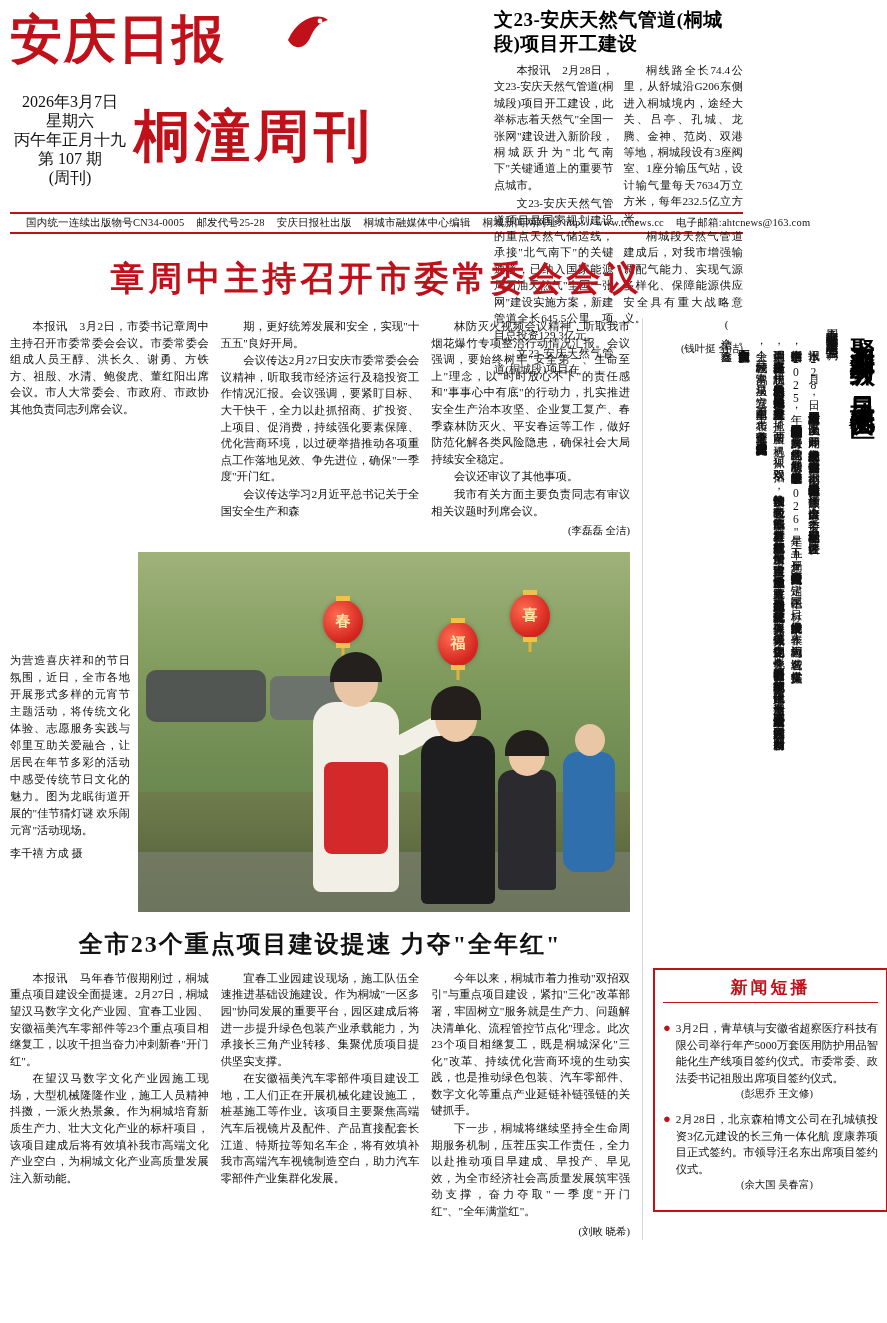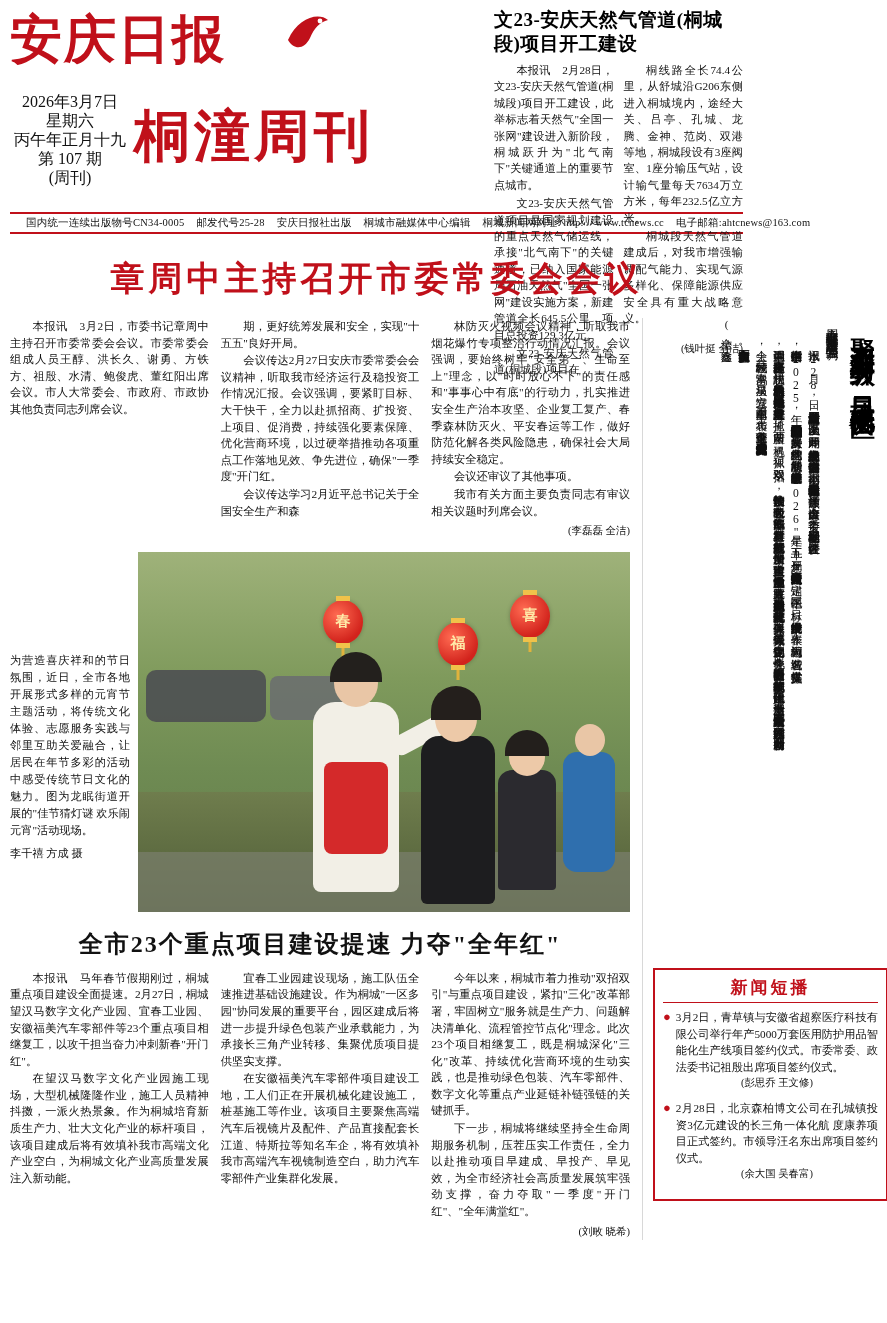--- a/index.html
+++ b/index.html
@@ -179,21 +179,21 @@
   .lower-cols { display:flex; gap:12px; font-size: 11.3px; line-height: 16.6px; text-align:justify; }
   .lower-cols .col { flex:1; }
   .lower-cols p { margin:0 0 1px 0; text-indent:2em; }
 
   
   .brief-box {
     width: 235px; border: 2px solid #c0101a; padding: 6px 8px 8px 8px;
   }
   .brief-title {
     text-align:center; color:#c0101a; font-weight:bold; font-size:17px;
-    letter-spacing:3px; border-bottom: 1px solid #c0101a; padding-bottom:3px; margin-bottom:6px;
+    letter-spacing:3px; border-bottom: 1px solid #c0101a; padding-bottom:3px; margin-bottom:17px;
   }
   .brief-item { display:flex; gap:5px; font-size:11.2px; line-height:16.6px; text-align:justify; margin-bottom:8px; }
   .bullet { color:#c0101a; font-size:13px; line-height:16px; }
   .brief-sig { text-align:center; font-size:10.4px; }
 </style>
 </head>
 <body>
 
 <div class="page">
 

